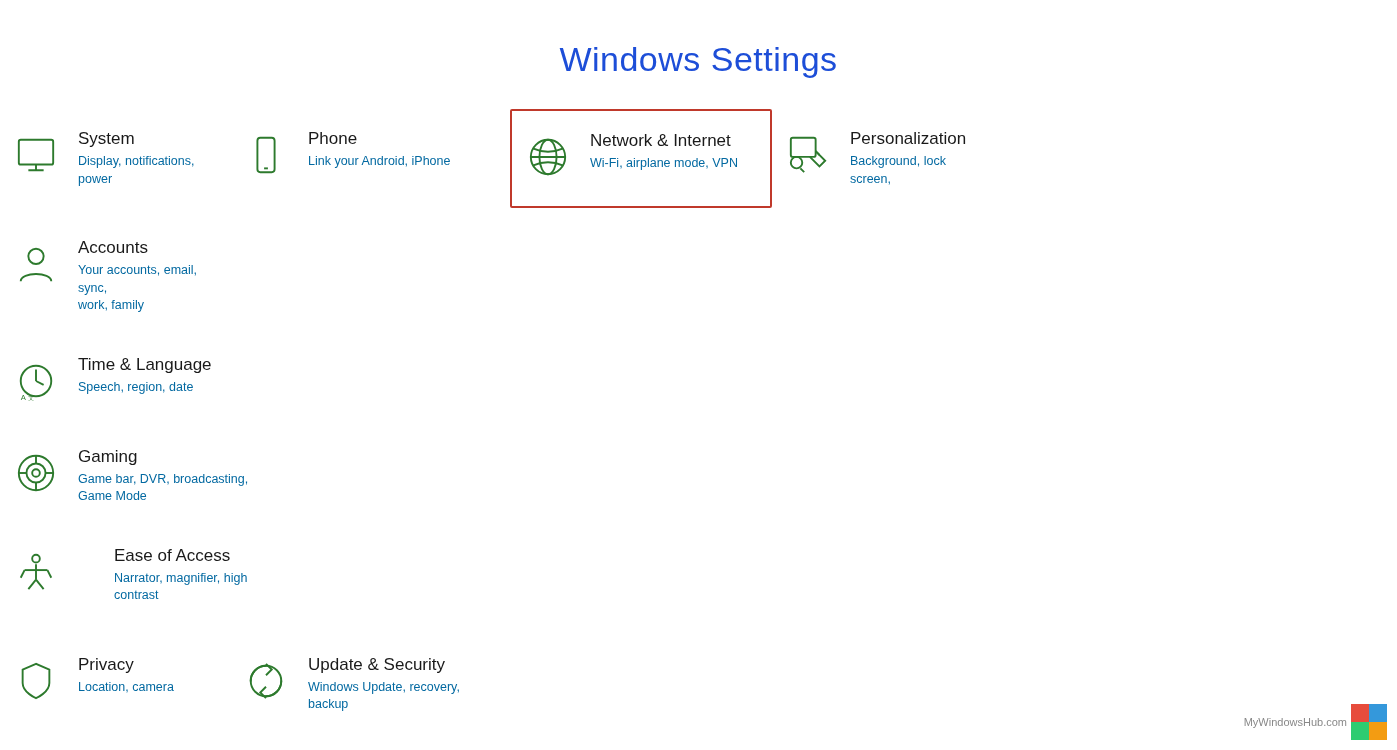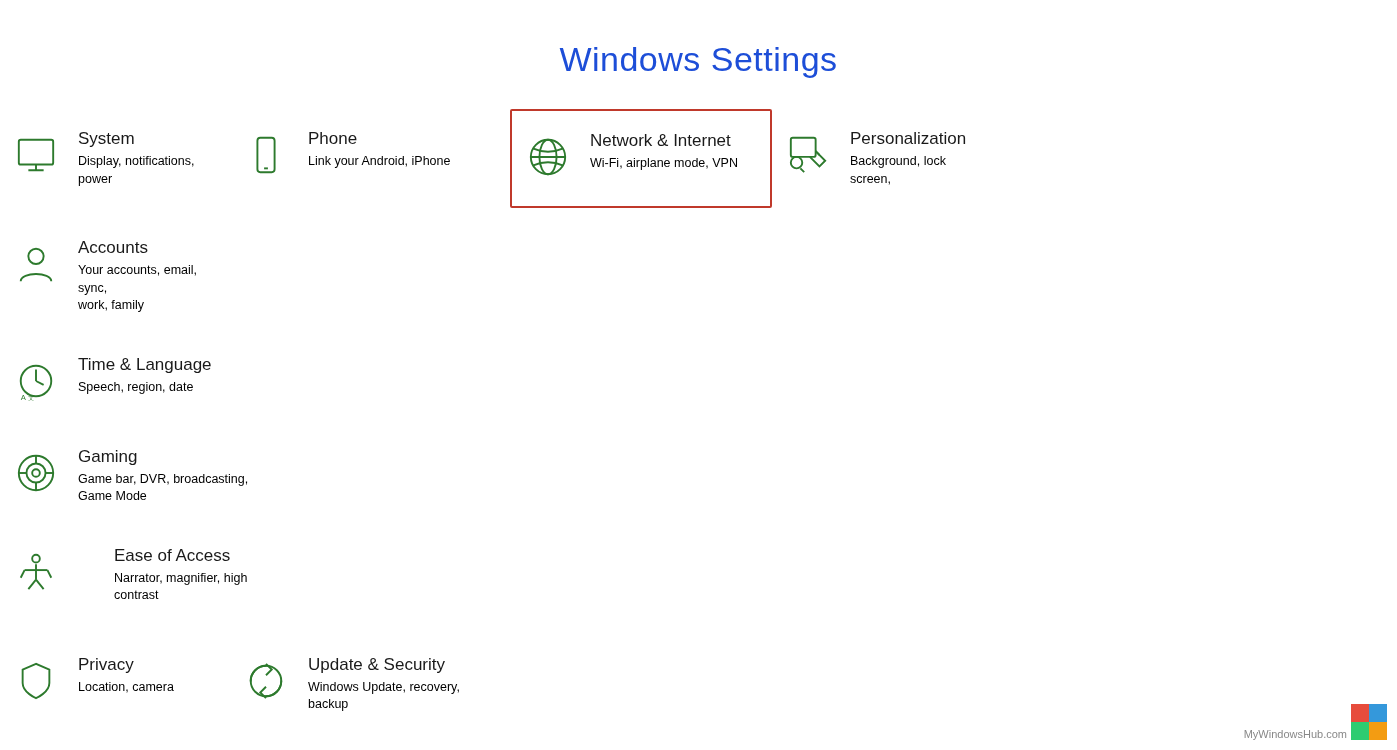--- a/index.html
+++ b/index.html
@@ -97,30 +97,30 @@
 
     .setting-text .setting-name {
       font-size: 17px;
       font-weight: 400;
       color: #1a1a1a;
       margin-bottom: 4px;
     }
 
     .setting-text .setting-desc {
       font-size: 12.5px;
-      color: #000000;
+      color: #0369a1;
       line-height: 1.4;
     }
 
     .watermark {
       position: fixed;
       bottom: 10px;
       right: 10px;
       display: flex;
-      align-items: flex-end;
+      align-items: center;
       gap: 4px;
       font-size: 11px;
       color: #888;
       font-family: Arial, sans-serif;
     }
 
     .watermark-logo {
       width: 36px;
       height: 36px;
       display: flex;

